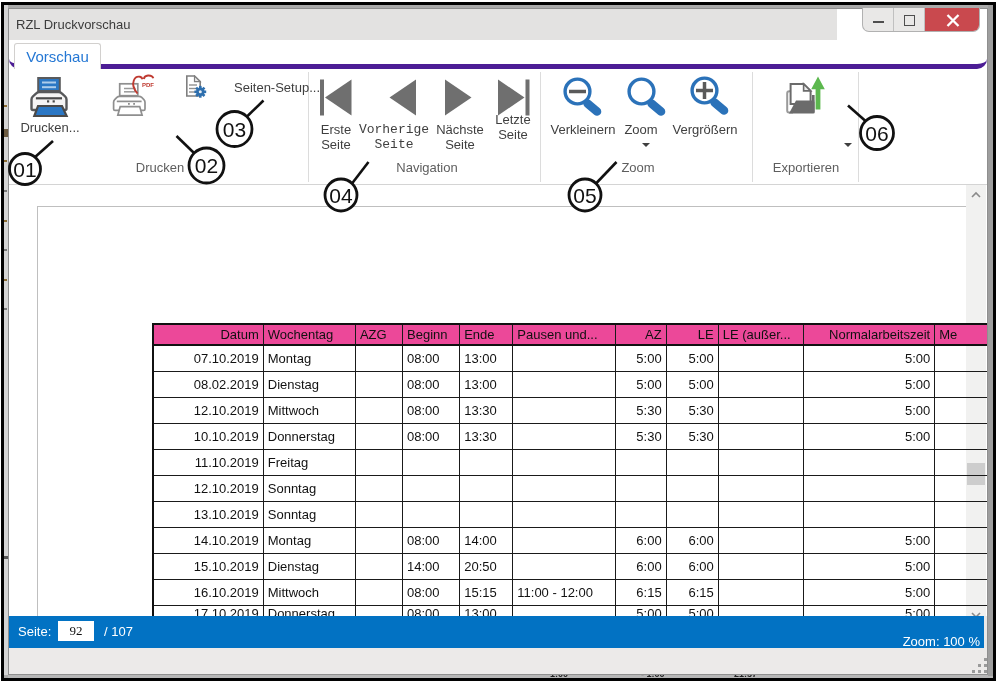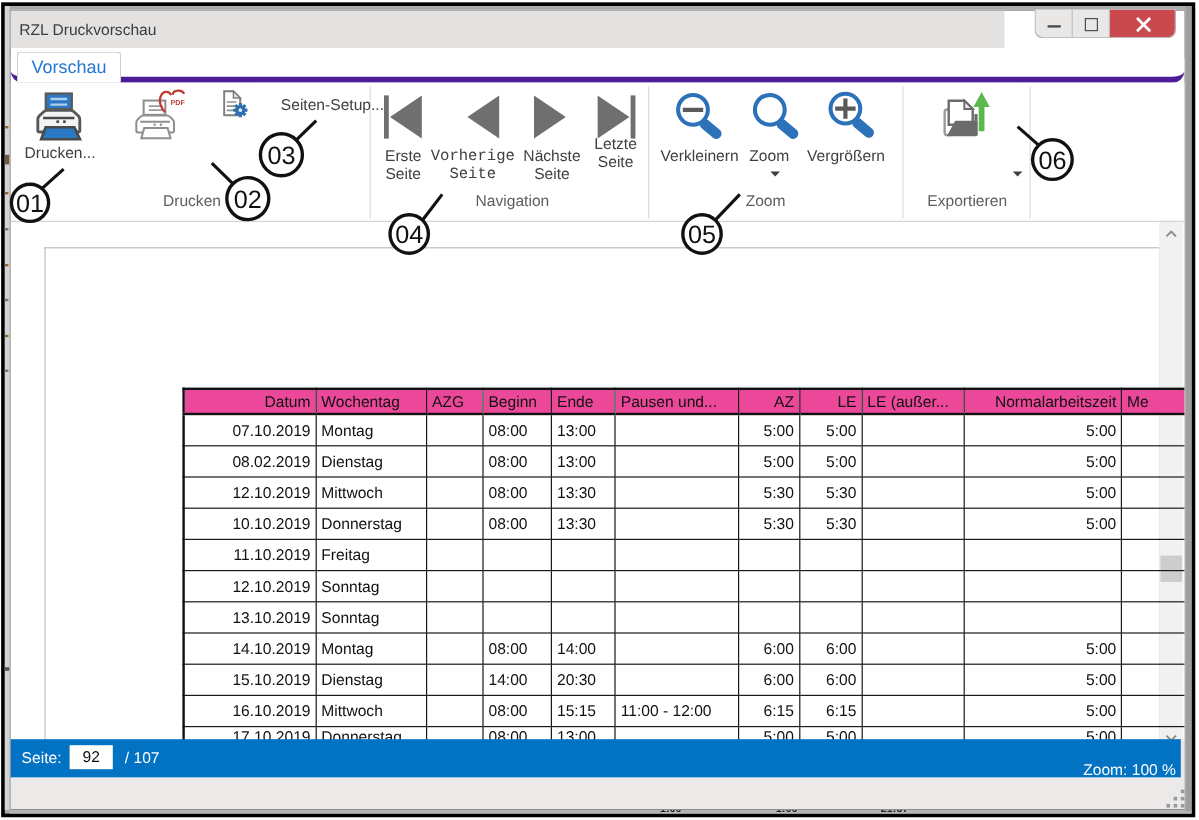--- a/index.html
+++ b/index.html
@@ -32,21 +32,21 @@
 #thumbv { position:absolute; left:1px; top:278px; width:18px; height:22px; background:#cdcdcd; }
 
 #ttab { position:absolute; left:143px; top:138px; width:864px; border-collapse:collapse; table-layout:fixed; font-size:13px; color:#111; }
 #ttab td { border:1px solid #1a1a1a; padding:0 4px; white-space:nowrap; overflow:hidden; height:26px; }
 #ttab tr.hdr td { background:#ec4899; height:21px; border-bottom:2px solid #111; }
 #ttab tr.last td { vertical-align:top; line-height:14px; padding-top:1px; }
 #ttab { border:2px solid #111; }
 .tr { text-align:right; }
 
 #statusbar { position:absolute; left:0; top:607px; width:975px; height:32px; background:#0272c3; color:#fff; font-size:13px; }
-#pageinput { position:absolute; left:49px; top:5px; width:36px; height:20px; background:#fff; color:#111; text-align:center; line-height:20px; }
+#pageinput { position:absolute; left:49px; top:5px; width:36px; height:20px; background:#fff; color:#111; text-align:center; line-height:20px;font-family:Liberation Serif, serif; }
 #bottomarea { position:absolute; left:0; top:639px; width:978px; height:26px; background:#eceae9; }
 .grip { position:absolute; width:3px; height:3px; background:#9a9a9a; }
 
 #overlay { position:absolute; left:0; top:0; width:999px; height:683px; z-index:50; pointer-events:none; }
 </style>
 </head>
 <body>
 <div id="frame"></div>
 <div class="abs" style="left:4px; top:5px; width:4px; height:670px; background:#d4d4d4;">
   <div class="abs" style="left:0; top:100px; width:3px; height:2px; background:#8a6a30;"></div>
@@ -334,21 +334,21 @@
             <td class="tr">6:00</td>
             <td></td>
             <td class="tr">5:00</td>
             <td></td>
           </tr>
       <tr>
             <td class="tr">15.10.2019</td>
             <td>Dienstag</td>
             <td></td>
             <td>14:00</td>
-            <td>20:30</td>
+            <td>20:50</td>
             <td></td>
             <td class="tr">6:00</td>
             <td class="tr">6:00</td>
             <td></td>
             <td class="tr">5:00</td>
             <td></td>
           </tr>
       <tr>
             <td class="tr">16.10.2019</td>
             <td>Mittwoch</td>

